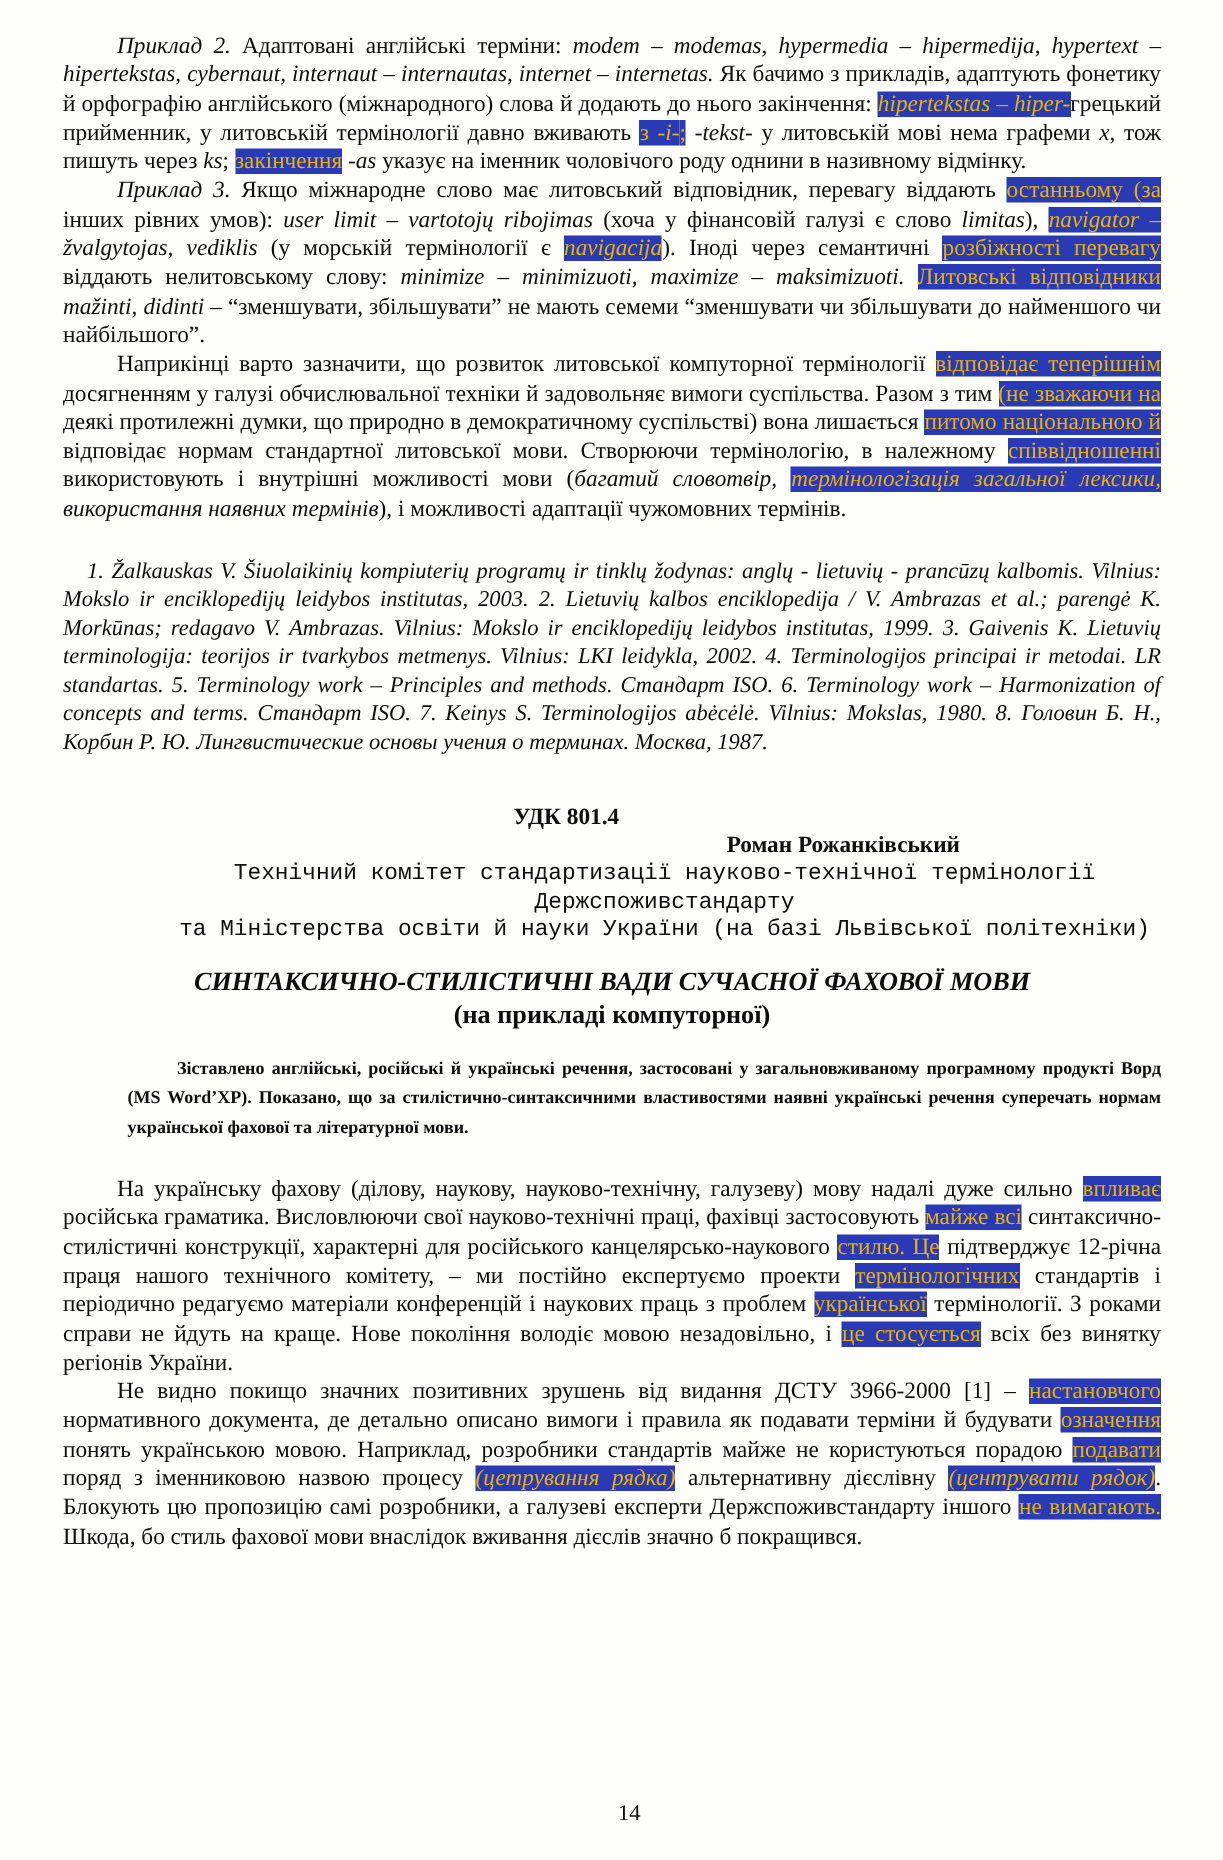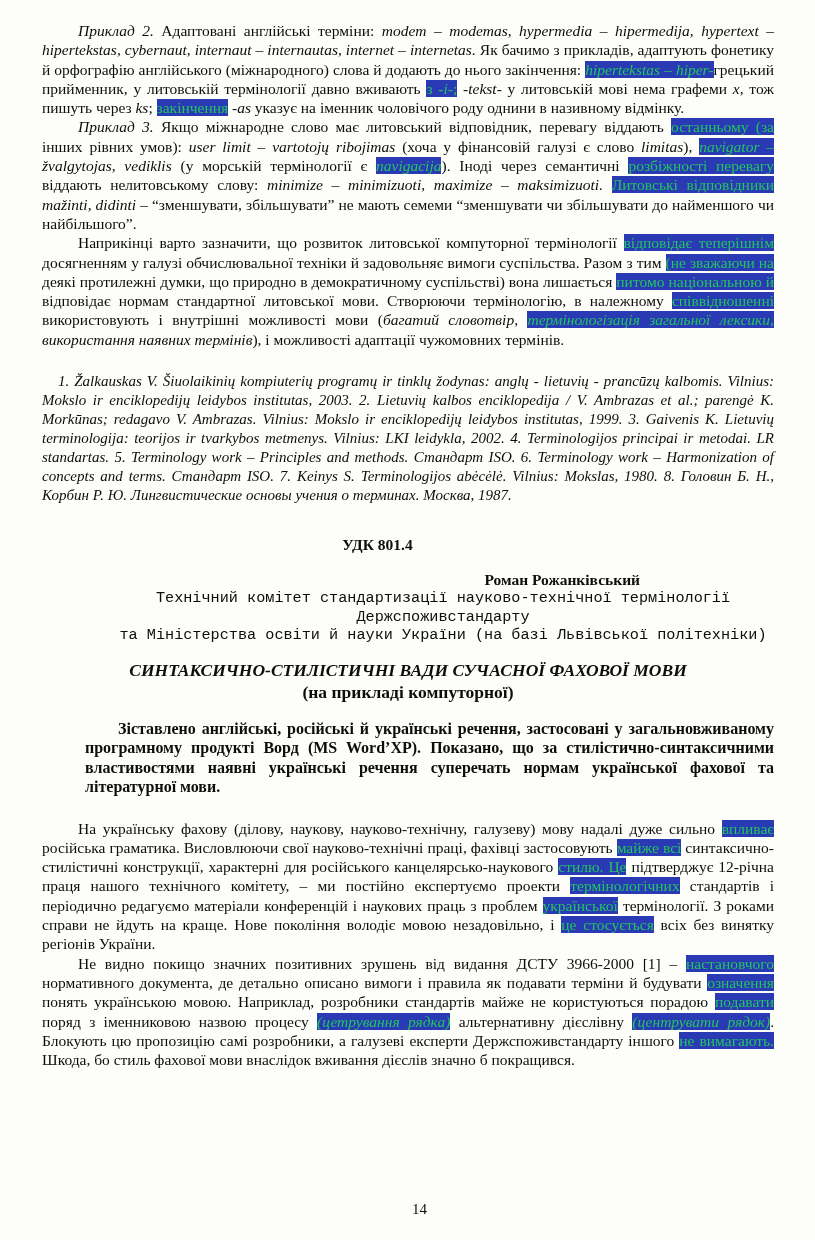--- a/index.html
+++ b/index.html
@@ -10,35 +10,35 @@
     font-family: "Liberation Serif", "DejaVu Serif", serif;
     position: relative;
     overflow: hidden;
   }
   .page { padding: 21px 41px 0 42px; }
   p { margin: 0; }
   .just  { text-align: justify; font-size: 15.5px; line-height: 19.3px; }
   .indent{ text-indent: 36px; }
   .refs  { margin-top: 23px; font-size: 15px; line-height: 19px; text-indent: 16px; }
   .it    { font-style: italic; margin-top: 20px; }
-  .hl    { background: var(--hl, #2a3ab4); color: #22c55e; }
+  .hl    { background: var(--hl, #2a3ab4); color: #eab308; }
   .udc   { margin-top: 30px; font-weight: bold; text-align: center; padding-right: 61px;
            font-size: 15.5px; line-height: 19px; }
-  .author{ margin-top: 16px; font-weight: bold; text-align: right; padding-right: 134px;
+  .author{ margin-top: 0; font-weight: bold; text-align: right; padding-right: 134px;
            font-size: 15.5px; line-height: 19px; }
   .affil { text-align: center; padding-left: 70px; font-size: 15.2px; line-height: 18.5px; font-family: Liberation Mono, monospace; }
   .title, .subtitle {
     margin: 0; font-weight: bold; text-align: center;
     font-size: 17.5px; line-height: 22px;
   }
   .title { margin-top: 14px; font-style: italic; }
   .copyright { margin-top: 8px; font-style: italic; text-align: right; padding-right: 62px;
            font-size: 15px; line-height: 19px; }
   .abstract { margin: 16px 0 0 43px; font-weight: bold; text-align: justify;
-           text-indent: 33px; font-size: 16px; line-height: 19.5px; }
+           text-indent: 33px; font-size: 12px; line-height: 19.5px; }
   .abstract + .abstract { margin-top: 30px; }
   .body-block { margin-top: 22px; }
   .pagenum { position: absolute; left: 0; right: 0; bottom: 22px; text-align: center;
            font-size: 15px; margin-left: 24px; }
 </style>
 </head>
 <body>
 
 <div class="page">
 

